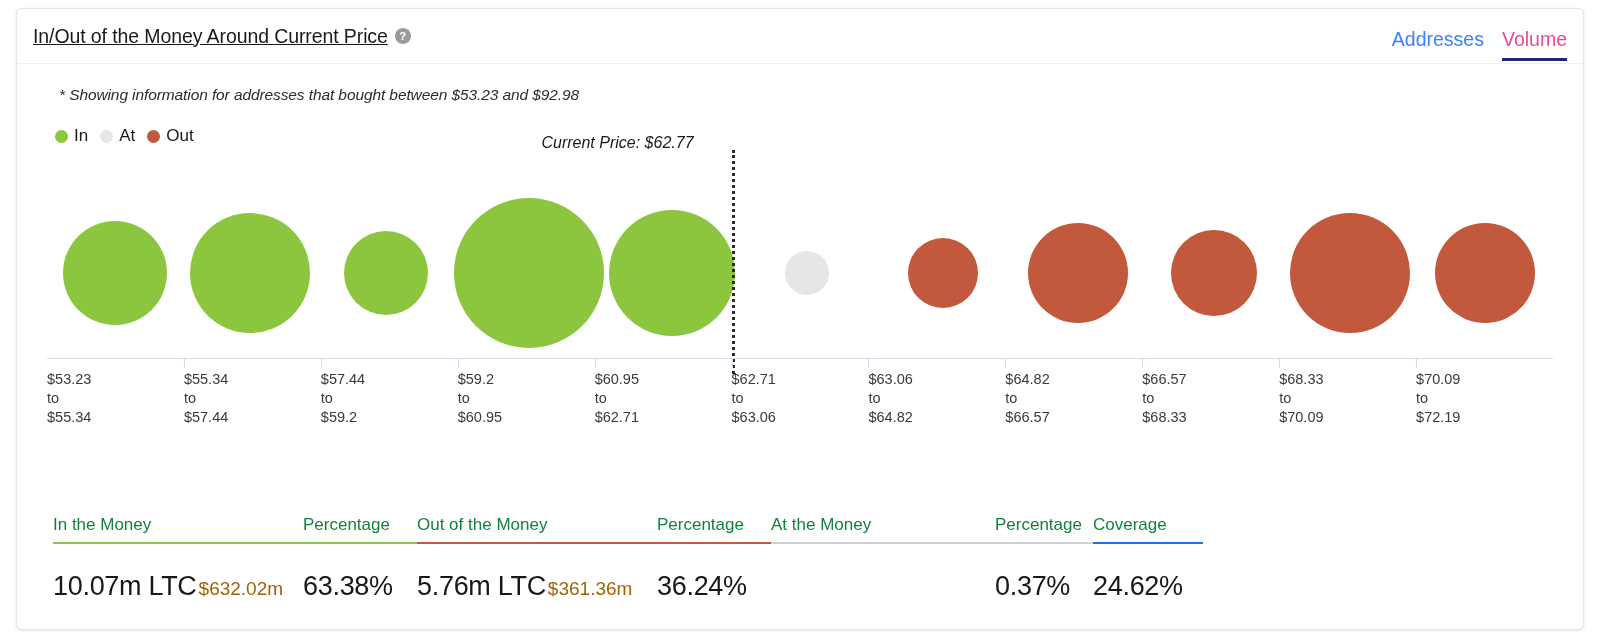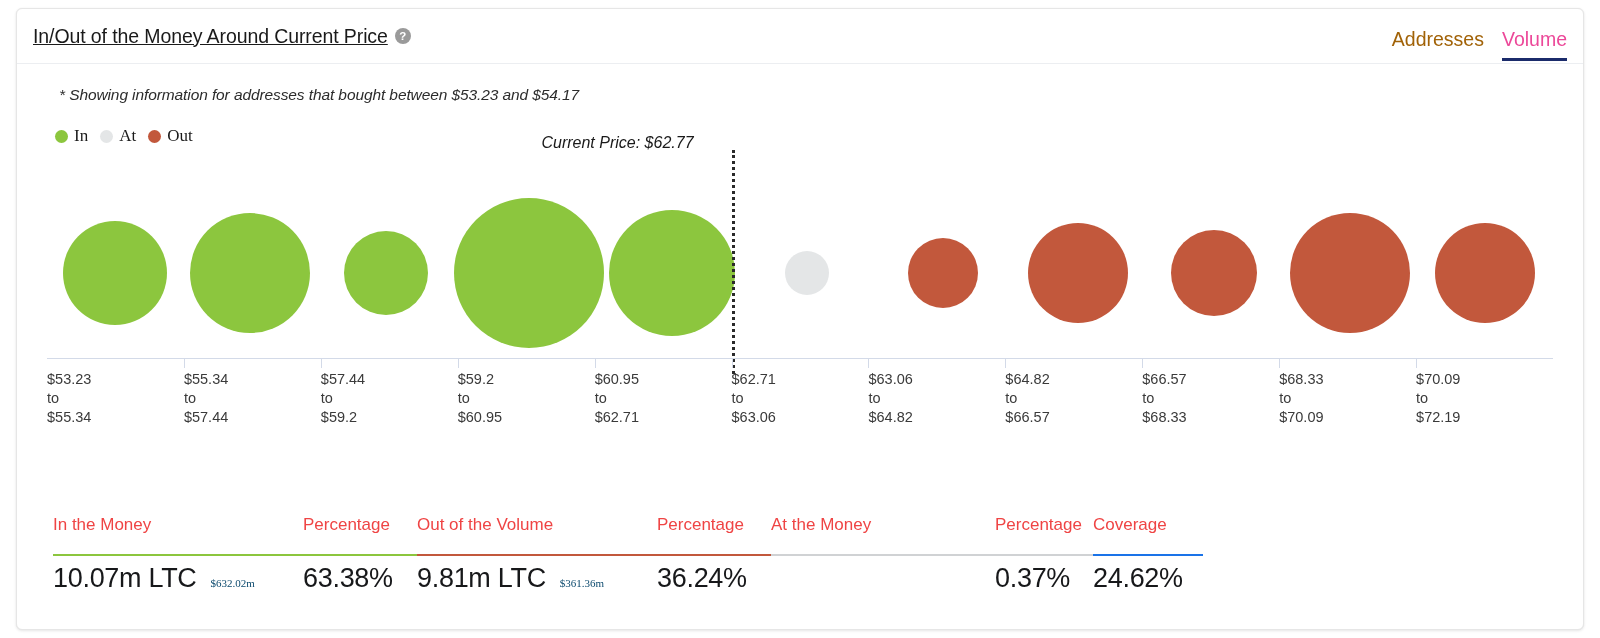--- a/index.html
+++ b/index.html
@@ -65,21 +65,21 @@
   .tabs {
     display: flex;
     align-items: flex-end;
     gap: 18px;
     height: 100%;
     padding-bottom: 0;
   }
   .tab {
     position: relative;
     font-size: 19.5px;
-    color: #a16207;
+    color: #3b82f6;
     cursor: pointer;
     padding-bottom: 12px;
     line-height: 1;
     white-space: nowrap;
     align-self: flex-end;
     margin-bottom: 2px;
   }
   .tab.active { color: #ec4899; }
   .tab.active::after {
     content: "";
@@ -100,21 +100,21 @@
 
   
   .legend {
     display: flex;
     align-items: center;
     gap: 12px;
     margin: 22px 0 0 38px;
   }
   .legend-item { display: flex; align-items: center; gap: 6px; cursor: pointer; }
   .legend-dot { width: 13px; height: 13px; border-radius: 50%; display: block; }
-  .legend-label { font-size: 17px; color: #1a1a1a; font-family: Liberation Serif, serif; }
+  .legend-label { font-size: 17px; color: #1a1a1a; }
 
   
   .chart {
     position: relative;
     height: 260px;
     margin: 10px 30px 0 30px;
   }
   .plot {
     position: absolute;
     left: 0; right: 0; top: 16px;
@@ -199,61 +199,60 @@
   .stats {
     position: absolute;
     left: 36px;
     top: 506px;
     display: flex;
     align-items: flex-start;
   }
   .stat-block { display: flex; flex-direction: column; }
   .stat-label {
     font-size: 17px;
-    color: #ef4444;
-    padding-bottom: 19px;
+    color: #15803d;
+    padding-bottom: 7px;
     border-bottom: 2px solid #cfcfcf;
     white-space: nowrap;
   }
   .stat-value-row {
     display: flex;
     align-items: baseline;
-    gap: 14px;
-    margin-top: 7px;
+    gap: 2px;
+    margin-top: 27px;
     white-space: nowrap;
   }
   .stat-primary {
     font-size: 27px;
     color: #17181a;
     font-weight: 400;
     letter-spacing: -0.3px;
   }
   .stat-secondary {
-    font-size: 11px;
-    color: #0c4a6e;
-    font-family: Liberation Serif, serif;
+    font-size: 19px;
+    color: #a16207;
   }
 </style>
 </head>
 <body>
 
 <div class="card">
 
   <div class="card-header">
     <div class="title-wrap">
       <span class="card-title">In/Out of the Money Around Current Price</span>
       <span class="help-icon">?</span>
     </div>
     <div class="tabs">
       <div class="tab">Addresses</div>
       <div class="tab active" style="--u: #1b2b6b;">Volume</div>
     </div>
   </div>
 
-  <div class="note">* Showing information for addresses that bought between $53.23 and $54.17</div>
+  <div class="note">* Showing information for addresses that bought between $53.23 and $92.98</div>
 
   <div class="legend">
     <div class="legend-item">
       <span class="legend-dot" style="background: rgb(140, 198, 62);"></span>
       <span class="legend-label">In</span>
     </div>
     <div class="legend-item">
       <span class="legend-dot" style="background: rgb(228, 230, 231);"></span>
       <span class="legend-label">At</span>
     </div>
@@ -384,23 +383,23 @@
           <span class="stat-secondary">$632.02m</span>
         </div>
       </div>
       <div class="stat-block" style="width: 114px;">
         <div class="stat-label" style="border-bottom-color: rgb(140, 198, 62);">Percentage</div>
         <div class="stat-value-row">
           <span class="stat-primary">63.38%</span>
         </div>
       </div>
       <div class="stat-block" style="width: 240px;">
-        <div class="stat-label" style="border-bottom-color: rgb(194, 88, 60);">Out of the Volume</div>
-        <div class="stat-value-row">
-          <span class="stat-primary">9.81m LTC</span>
+        <div class="stat-label" style="border-bottom-color: rgb(194, 88, 60);">Out of the Money</div>
+        <div class="stat-value-row">
+          <span class="stat-primary">5.76m LTC</span>
           <span class="stat-secondary">$361.36m</span>
         </div>
       </div>
       <div class="stat-block" style="width: 114px;">
         <div class="stat-label" style="border-bottom-color: rgb(194, 88, 60);">Percentage</div>
         <div class="stat-value-row">
           <span class="stat-primary">36.24%</span>
         </div>
       </div>
       <div class="stat-block" style="width: 224px;">

